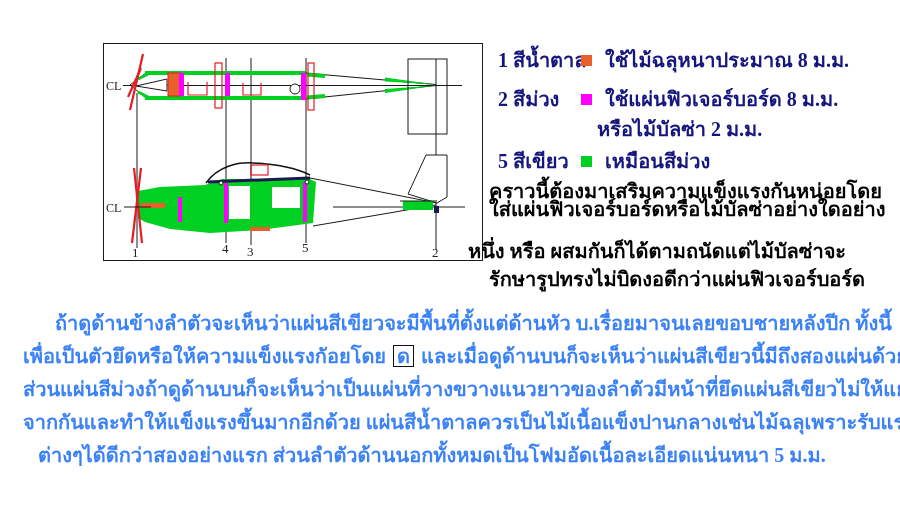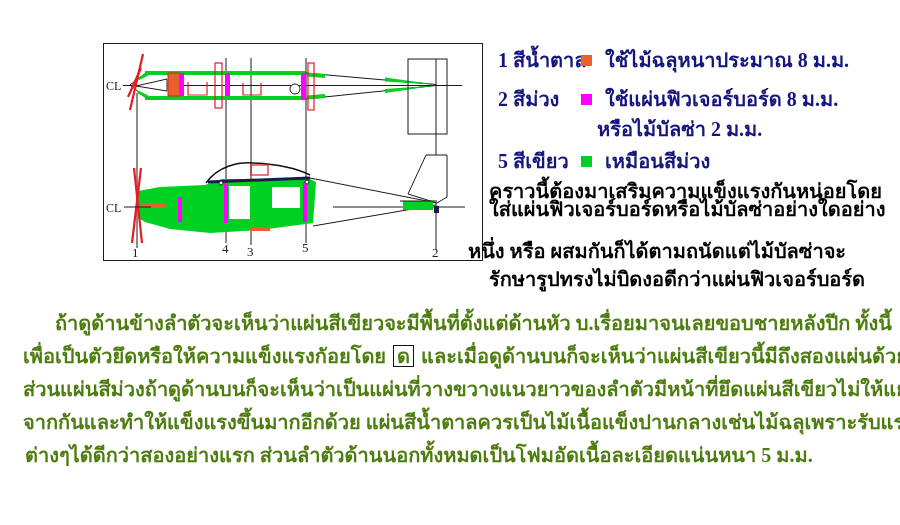--- a/index.html
+++ b/index.html
@@ -8,21 +8,21 @@
   
   #diagram-wrap{left:103px;top:43px;width:380px;height:264px;text-align:right;}
   
   .legend-line{white-space:nowrap;color:#15157e;font-size:20px;font-weight:bold;}
   .swatch{display:inline-block;width:11px;height:11px;vertical-align:1px;margin:0 8px 0 0;}
   .sw-brown{background:#e8612c;}
   .sw-purple{background:#ff00ff;}
   .sw-green{background:#00d021;}
   .leg-num-name{display:inline-block;width:78px;}
   
-  .para-line{white-space:nowrap;color:#4d7c0f;font-size:20px;font-weight:bold;}
+  .para-line{white-space:nowrap;color:#3b82f6;font-size:20px;font-weight:bold;}
   .rp{color:#000000;}
   .boxed-char{display:inline-block;border:1.5px solid #111;padding:0 3px;line-height:20px;margin:0 2px;}
 </style>
 </head>
 <body>
 
 <div class="abs" id="diagram-wrap">
 <svg width="380" height="218" viewBox="0 0 380 218" xmlns="http://www.w3.org/2000/svg">
 
   <rect x="0.5" y="0.5" width="379" height="217" fill="#ffffff" stroke="#1a1a1a" stroke-width="1"></rect>
@@ -162,13 +162,13 @@
 <div class="abs para-line rp" style="left:489px;top:263px;">รักษารูปทรงไม่บิดงอดีกว่าแผ่นฟิวเจอร์บอร์ด</div>
 
 <div class="abs para-line" style="left:55px;top:307px;">ถ้าดูด้านข้างลำตัวจะเห็นว่าแผ่นสีเขียวจะมีพื้นที่ตั้งแต่ด้านหัว บ.เรื่อยมาจนเลยขอบชายหลังปีก  ทั้งนี้</div>
 
 <div class="abs para-line" style="left:23px;top:340px;">
   <span>เพื่อเป็นตัวยึดหรือให้ความแข็งแรงกัอยโดย </span><span class="boxed-char">ด</span><span> และเมื่อดูด้านบนก็จะเห็นว่าแผ่นสีเขียวนี้มีถึงสองแผ่นด้วยกัน</span>
 </div>
 
 <div class="abs para-line" style="left:23px;top:373px;">ส่วนแผ่นสีม่วงถ้าดูด้านบนก็จะเห็นว่าเป็นแผ่นที่วางขวางแนวยาวของลำตัวมีหน้าที่ยึดแผ่นสีเขียวไม่ให้แยก</div>
 <div class="abs para-line" style="left:23px;top:406px;">จากกันและทำให้แข็งแรงขึ้นมากอีกด้วย   แผ่นสีน้ำตาลควรเป็นไม้เนื้อแข็งปานกลางเช่นไม้ฉลุเพราะรับแรง</div>
-<div class="abs para-line" style="left:25px;top:439px;text-align:right;">ต่างๆได้ดีกว่าสองอย่างแรก ส่วนลำตัวด้านนอกทั้งหมดเป็นโฟมอัดเนื้อละเอียดแน่นหนา 5 ม.ม.</div>
+<div class="abs para-line" style="left:38px;top:439px;text-align:right;">ต่างๆได้ดีกว่าสองอย่างแรก ส่วนลำตัวด้านนอกทั้งหมดเป็นโฟมอัดเนื้อละเอียดแน่นหนา 5 ม.ม.</div>
 
 </body></html>

